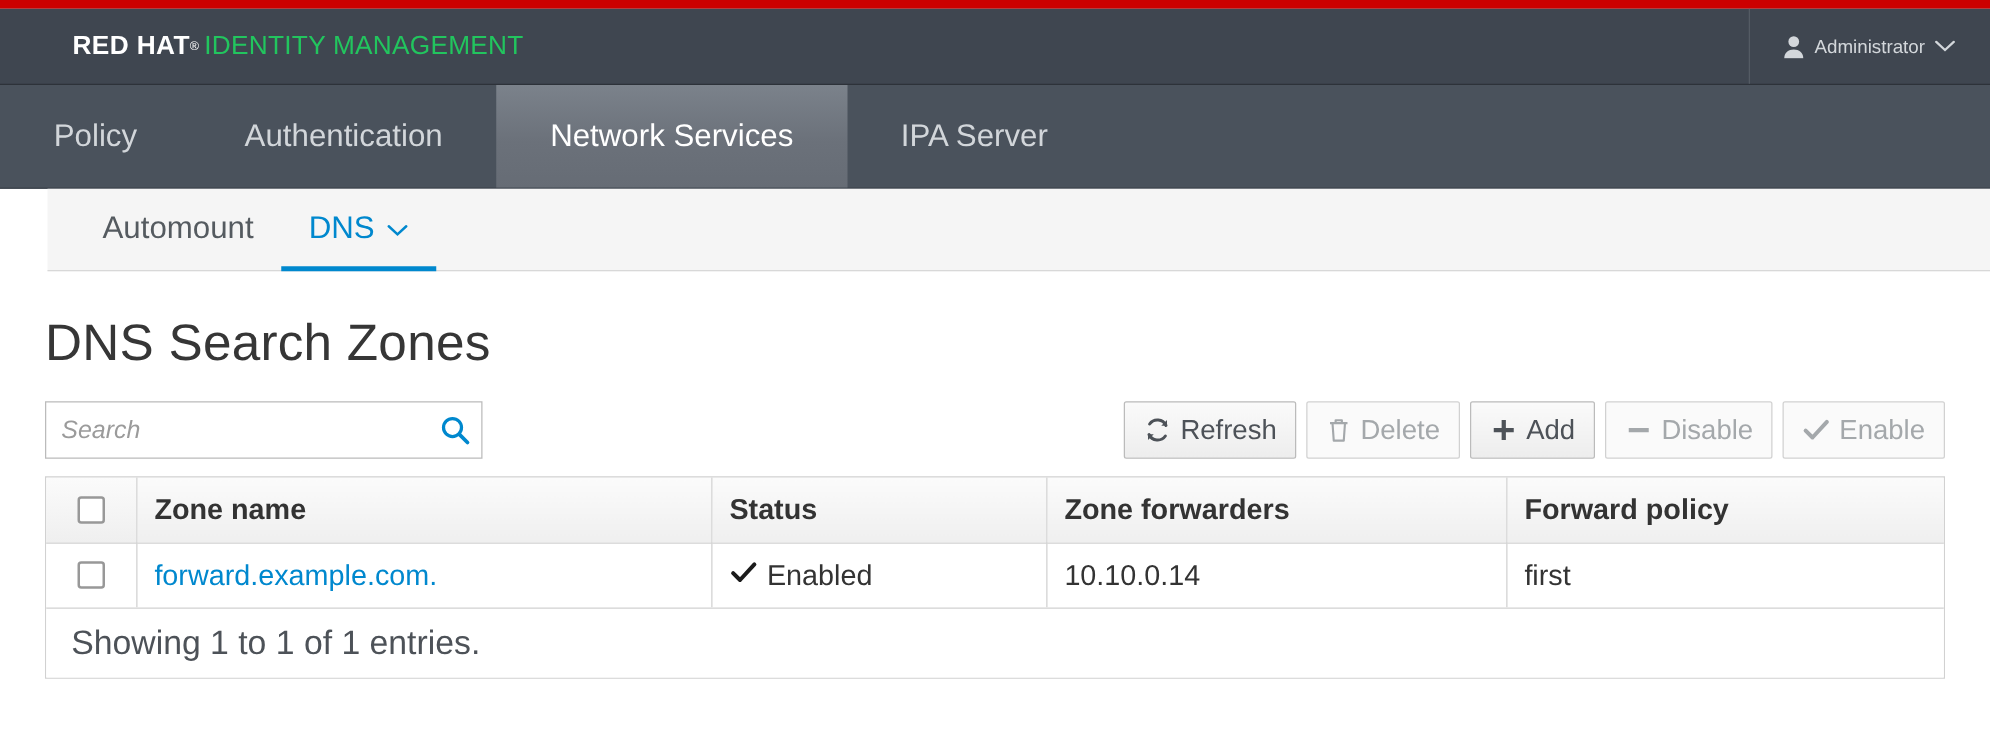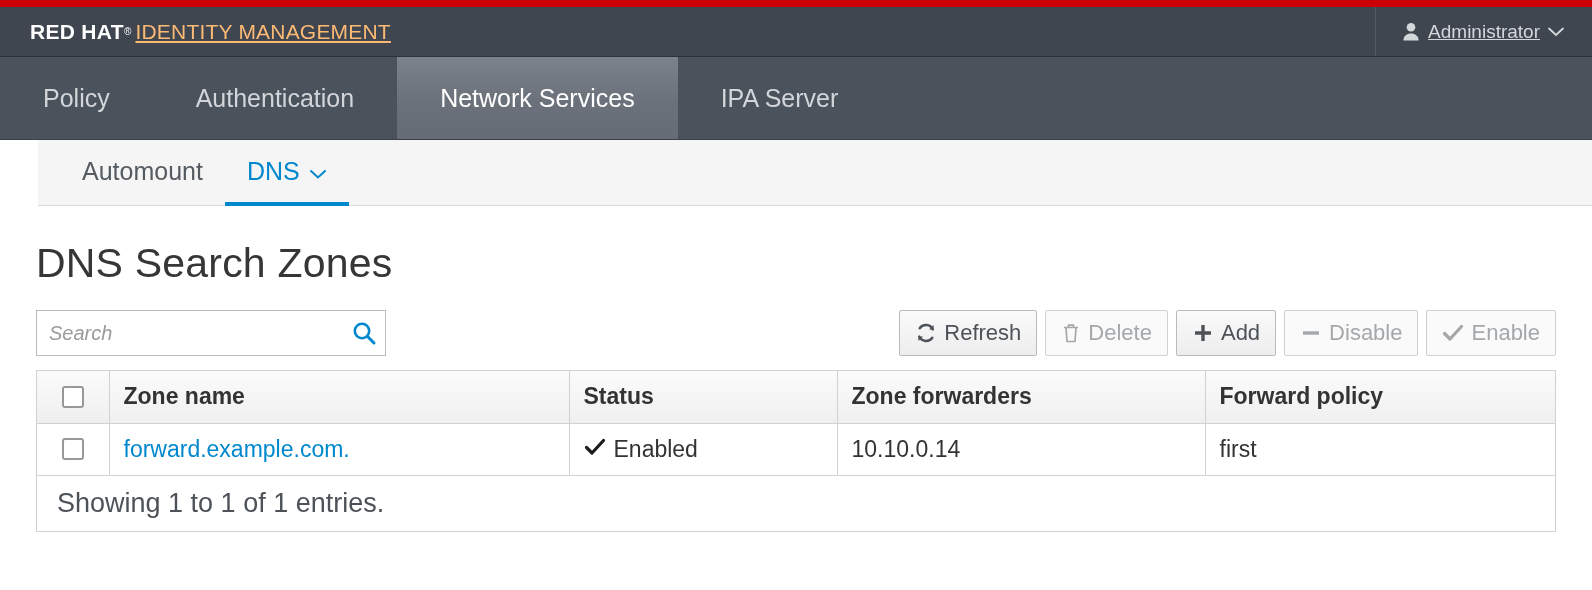--- a/index.html
+++ b/index.html
@@ -10,43 +10,44 @@
     font-family: "Liberation Sans", sans-serif;
     -webkit-font-smoothing: antialiased;
   }
   #app { position: relative; width: 1592px; height: 590px; overflow: hidden; }
 
   
   .red-stripe { height: 7px; width: 100%; background: #cc0000; }
 
   
   .masthead {
-    height: 50px; background: #3f4650;
+    height: 61px; background: #3f4650;
     display: flex; align-items: stretch; justify-content: space-between;
     border-bottom: 1px solid #2d3239;
+    padding-left: 28px;
   }
   .brand {
     display: flex; align-items: center;
     padding-left: 30px;
     font-size: 21px; letter-spacing: .2px;
     color: #e6e8ea; white-space: nowrap;
   }
   .brand .rh {
     font-weight: bold; color: #fff; letter-spacing: .3px;
   }
   .brand .tm {
     font-size: 10px; vertical-align: super; color: #fff; margin-right: 4px;
   }
-  .brand .imname { color: #fdba74; letter-spacing: .2px; text-decoration: underline; }
+  .brand .imname { color: #22c55e; letter-spacing: .2px; }
 
   .user-area {
     display: flex; align-items: center; gap: 8px;
     padding: 0 28px 0 26px;
     border-left: 1px solid #545b64;
-    color: #d3d7db; font-size: 19px; cursor: pointer; text-decoration: underline;
+    color: #d3d7db; font-size: 15px; cursor: pointer;
   }
   .user-area svg { display: block; }
 
   
   .primary-nav {
     height: 83px; background: #4a525c;
     display: flex; align-items: stretch;
     border-bottom: 1px solid #3a4049;
   }
   .primary-nav .tab {

